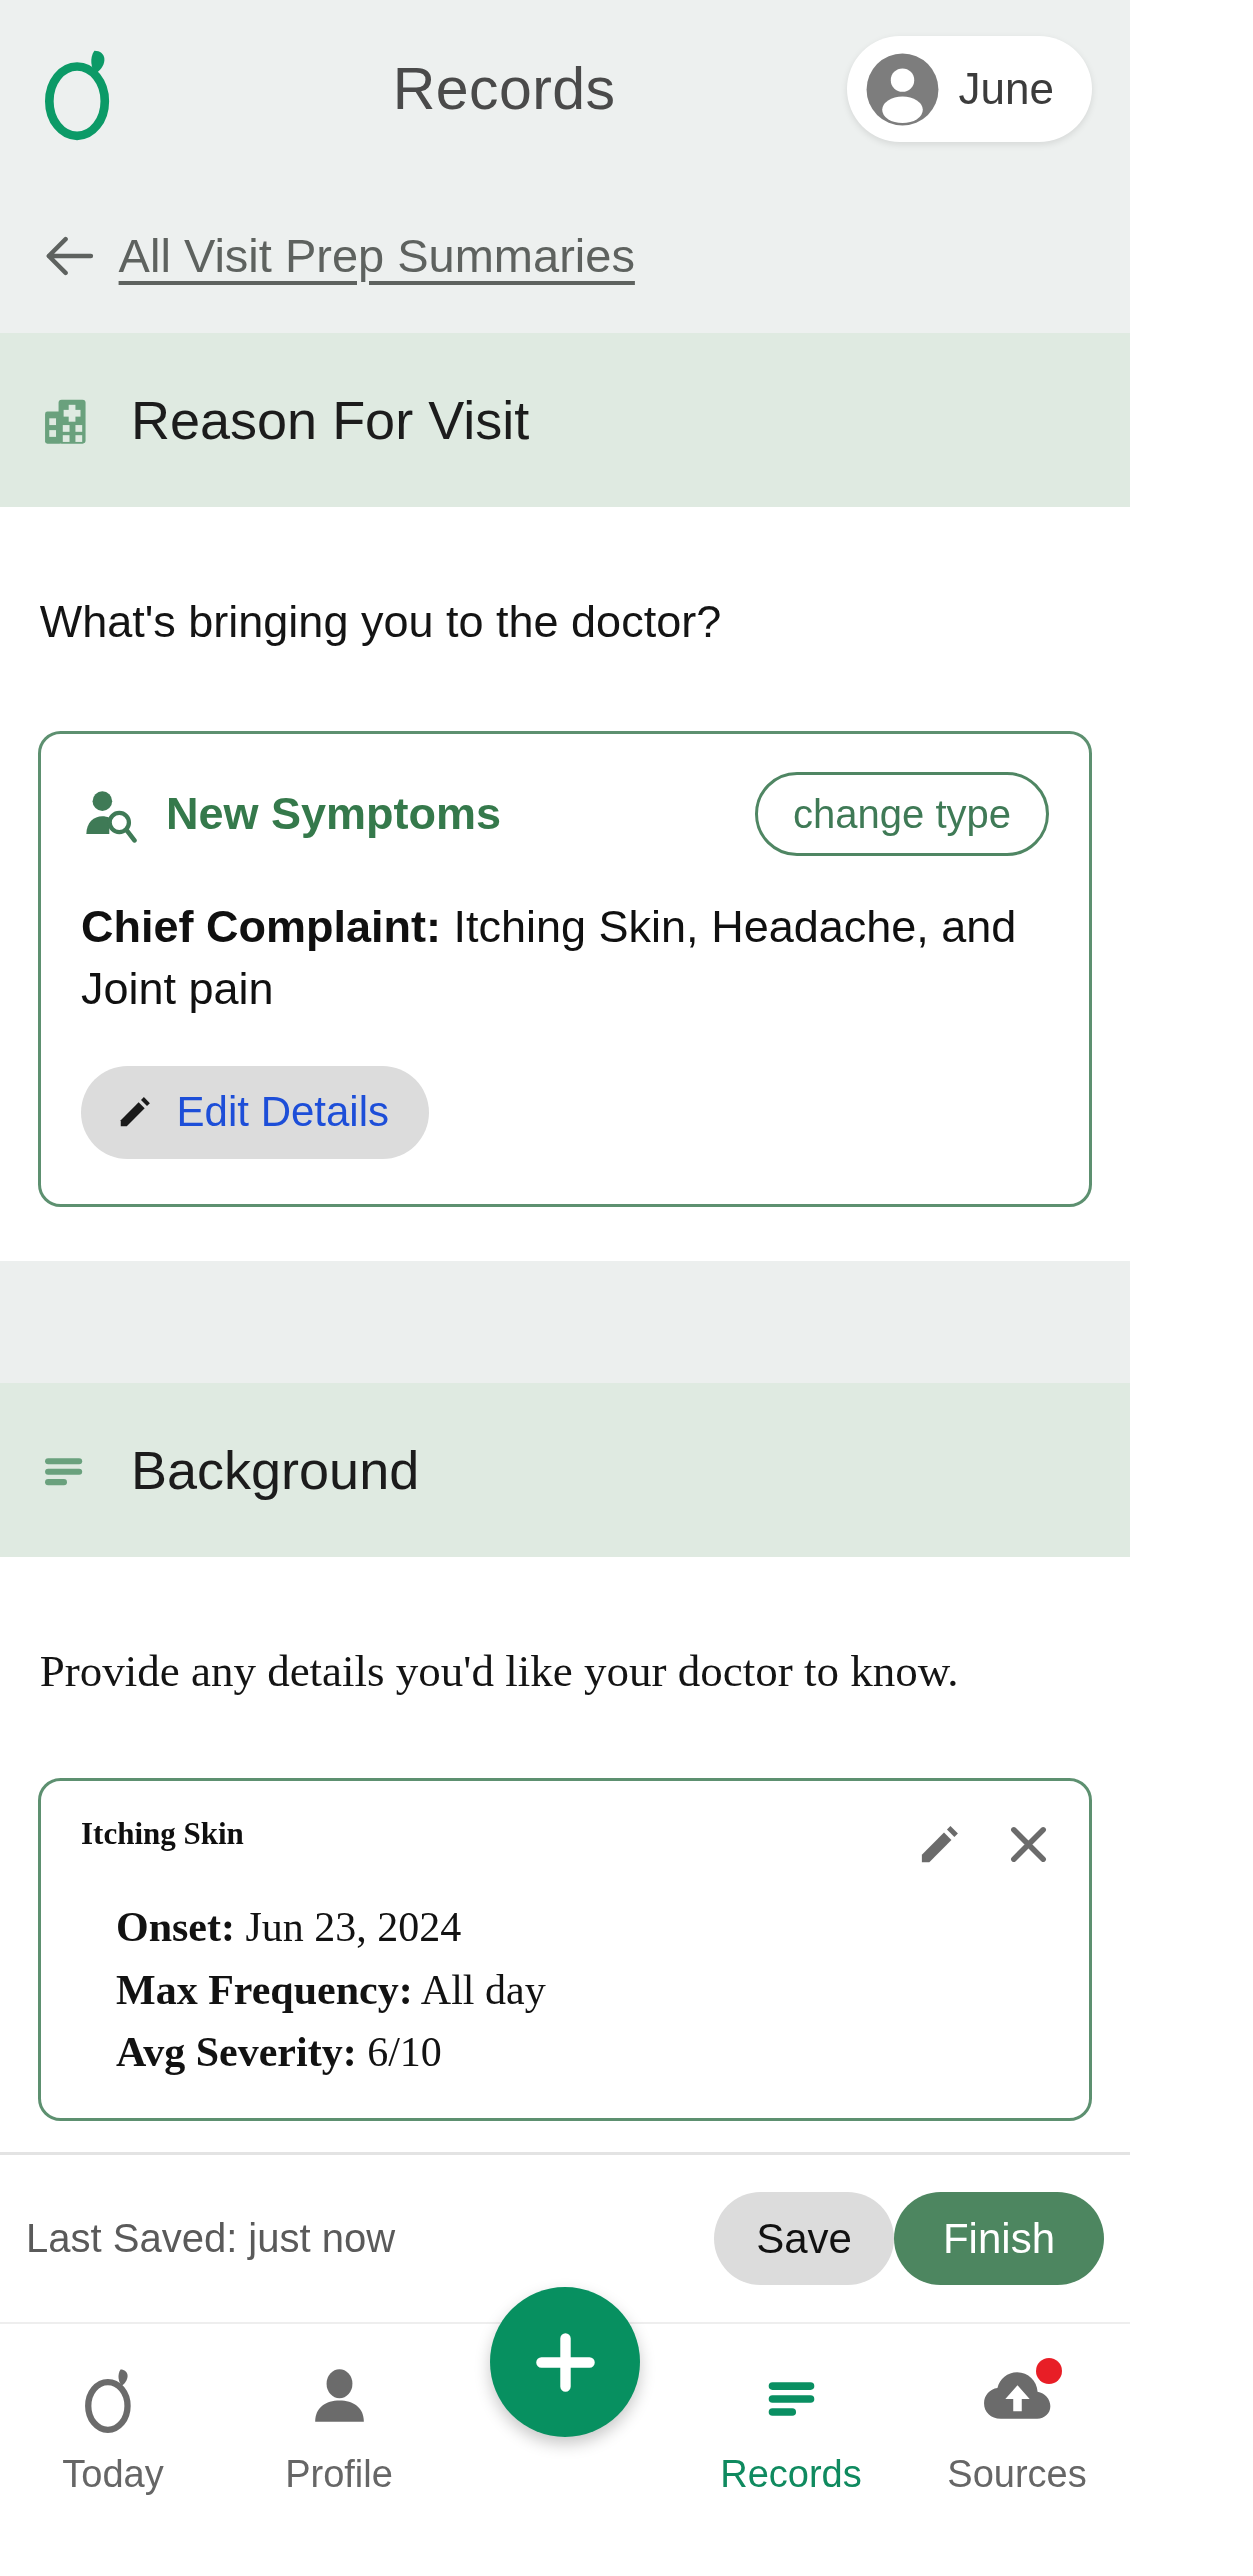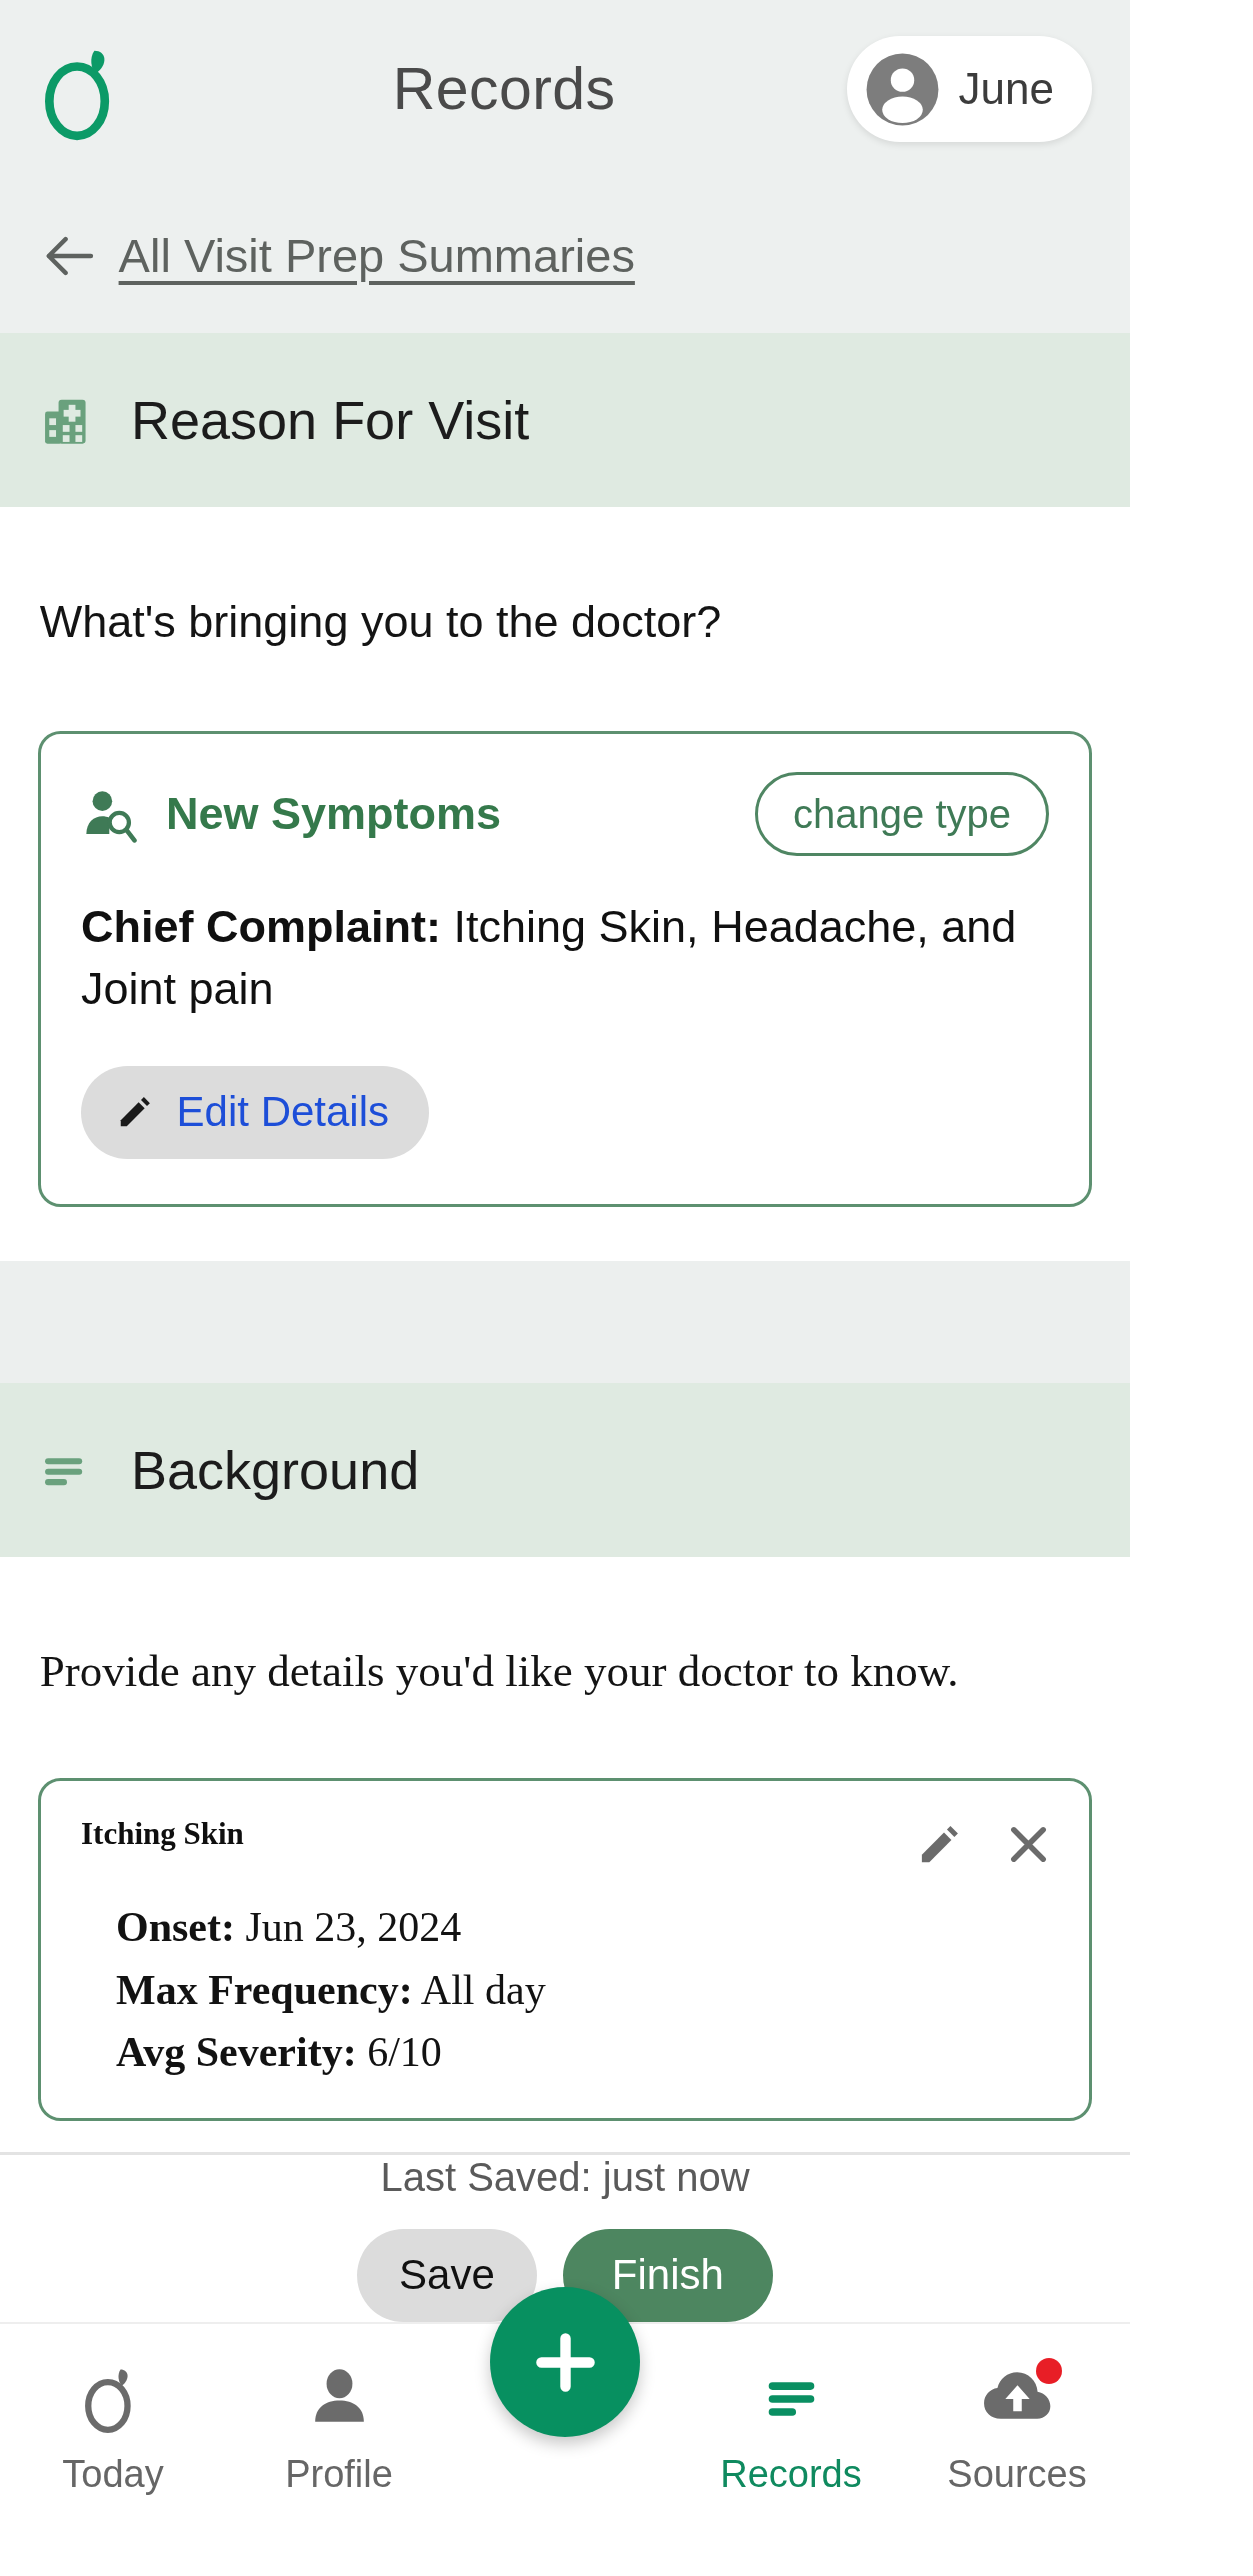--- a/index.html
+++ b/index.html
@@ -177,26 +177,25 @@
   .savebar {
     position: absolute;
     left: 0; right: 0;
     bottom: 254px;
     height: 170px;
     background: #ffffff;
     border-top: 3.5px solid #e3e3e3;
     display: flex;
     align-items: center;
     justify-content: space-between;
-    padding: 0 38px;
+    padding: 0 26px;
     z-index: 5;
-    flex-direction: column;
   }
   .last-saved { font-size: 40px; color: #5a5a5a; }
-  .savebar-btns { display: flex; gap: 26px; }
+  .savebar-btns { display: flex; }
   .btn-save {
     background: #dcdcdc;
     border: none;
     border-radius: 87px;
     font-size: 42px;
     color: #111111;
     padding: 22.6px 42px;
     font-family: "Liberation Sans", sans-serif;
   }
   .btn-finish {

